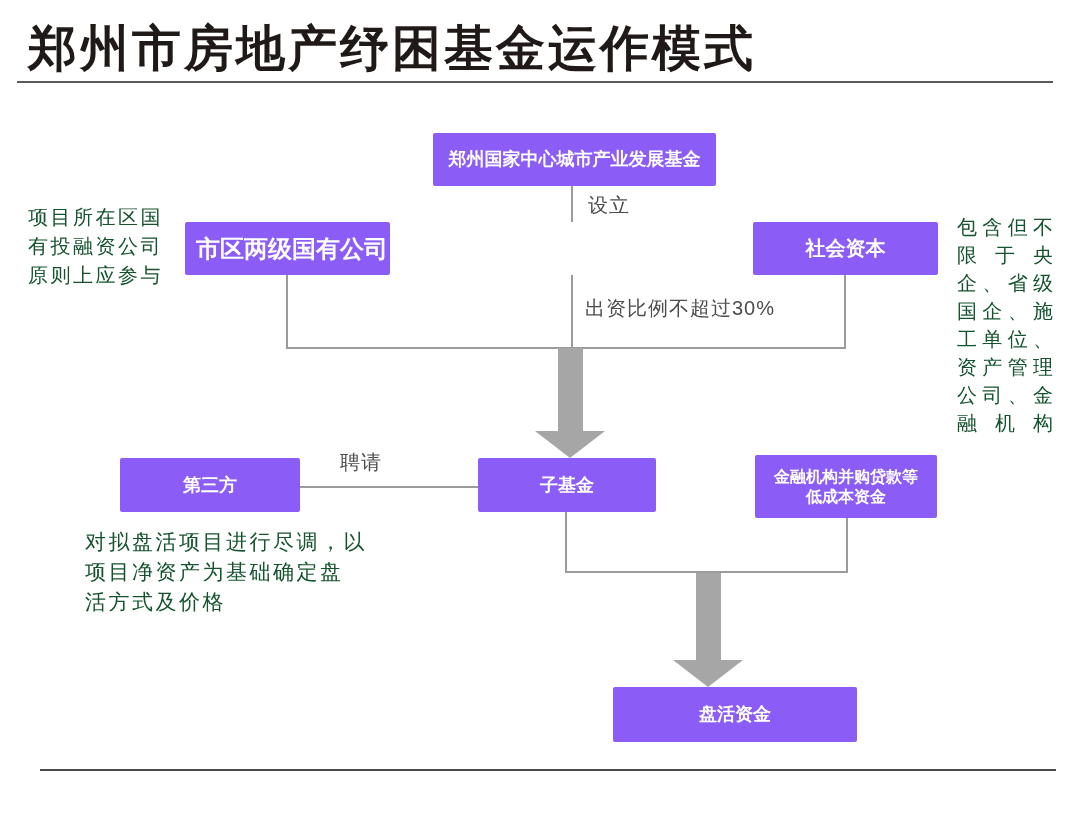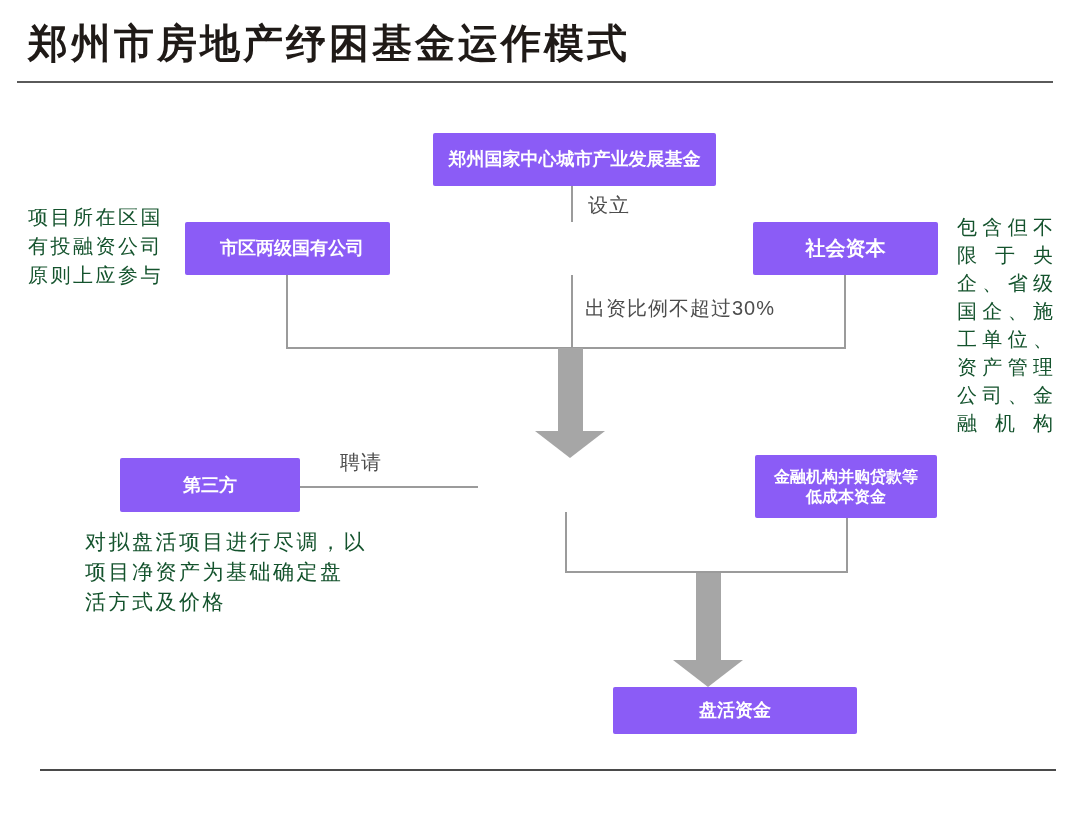--- a/index.html
+++ b/index.html
@@ -11,21 +11,21 @@
     width: 1080px;
     height: 819px;
     background: #ffffff;
     overflow: hidden;
   }
 
   
   .page-title {
     position: absolute;
     left: 28px; top: 16px;
-    font-size: 40px;
+    font-size: 49px;
     font-weight: 900;
     letter-spacing: 3px;
     color: #1f1a17;
   }
   .title-rule {
     position: absolute;
     left: 17px; top: 81px;
     width: 1036px; height: 2px;
     background: #5a5a5a;
   }
@@ -38,27 +38,27 @@
     font-weight: bold;
     display: flex;
     flex-direction: column;
     align-items: center;
     justify-content: center;
     text-align: center;
     border-radius: 2px;
     line-height: 1.25;
   }
   .node-parent    { left: 433px; top: 133px; width: 283px; height: 53px; font-size: 18px; }
-  .node-city-soe  { left: 185px; top: 222px; width: 205px; height: 53px; font-size: 18px; padding-left: 9px; }
+  .node-city-soe  { left: 185px; top: 222px; width: 205px; height: 53px; font-size: 24px; padding-left: 9px; }
   .node-relief    { left: 433px; top: 222px; width: 283px; height: 53px; font-size: 18px; }
   .node-social    { left: 753px; top: 222px; width: 185px; height: 53px; font-size: 20px; }
   .node-third     { left: 120px; top: 458px; width: 180px; height: 54px; font-size: 18px; }
   .node-subfund   { left: 478px; top: 458px; width: 178px; height: 54px; font-size: 18px; }
   .node-financial { left: 755px; top: 455px; width: 182px; height: 63px; font-size: 16px; }
-  .node-revitalize{ left: 613px; top: 687px; width: 244px; height: 47px; font-size: 18px; }
+  .node-revitalize{ left: 613px; top: 687px; width: 244px; height: 55px; font-size: 18px; }
 
   
   .line { position: absolute; background: #9b9b9b; }
   .v-establish  { left: 571px; top: 186px; width: 2px; height: 36px; }
   .v-citysoe    { left: 286px; top: 275px; width: 2px; height: 74px; }
   .v-relief     { left: 571px; top: 275px; width: 2px; height: 74px; }
   .v-social     { left: 844px; top: 275px; width: 2px; height: 74px; }
   .h-row2       { left: 286px; top: 347px; width: 560px; height: 2px; }
   .h-hire       { left: 300px; top: 486px; width: 178px; height: 2px; }
   .v-subfund    { left: 565px; top: 512px; width: 2px; height: 61px; }
@@ -157,20 +157,21 @@
   <div class="line v-social"></div>
   <div class="line h-row2"></div>
   <div class="flow-label lbl-contribution">出资比例不超过30%</div>
 
   <div class="arrow-shaft arrow1-shaft"></div>
   <div class="arrow-head arrow1-head"></div>
 
   <div class="node node-third">第三方</div>
   <div class="flow-label lbl-hire">聘请</div>
   <div class="line h-hire"></div>
+  <div class="node node-subfund">子基金</div>
   <div class="node node-financial">
     <span>金融机构并购贷款等</span>
     <span>低成本资金</span>
   </div>
 
   <div class="annotation ann-left-bottom">对拟盘活项目进行尽调，以
 项目净资产为基础确定盘
 活方式及价格</div>
 
   <div class="line v-subfund"></div>

